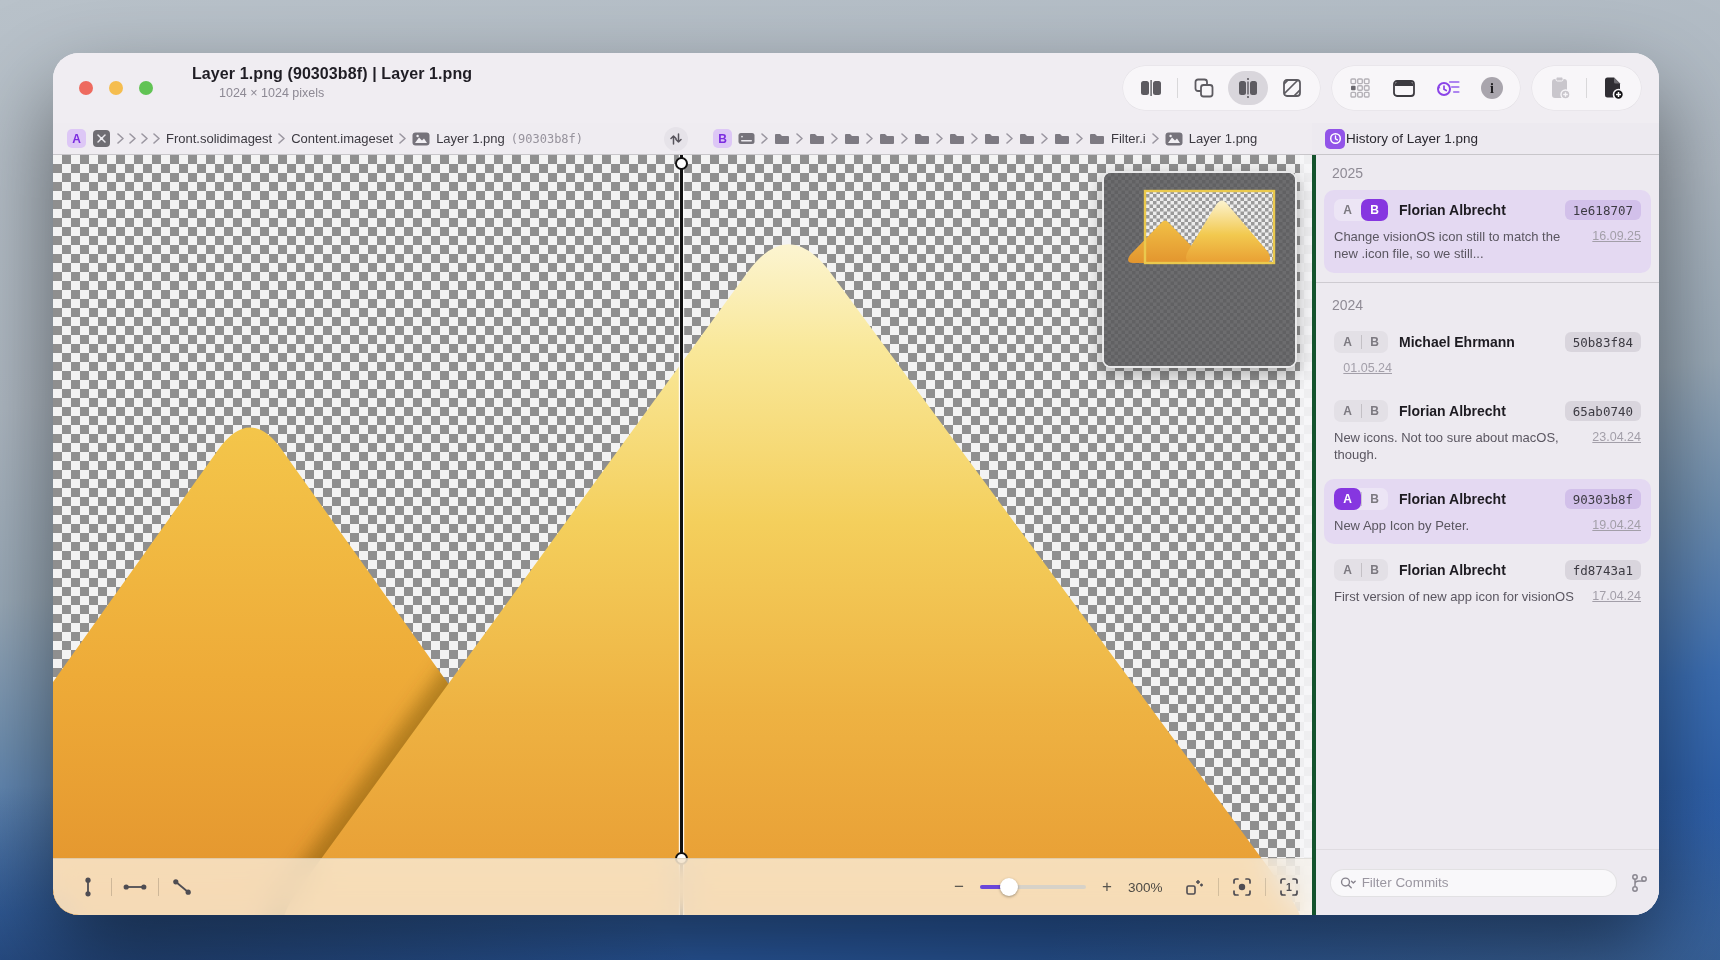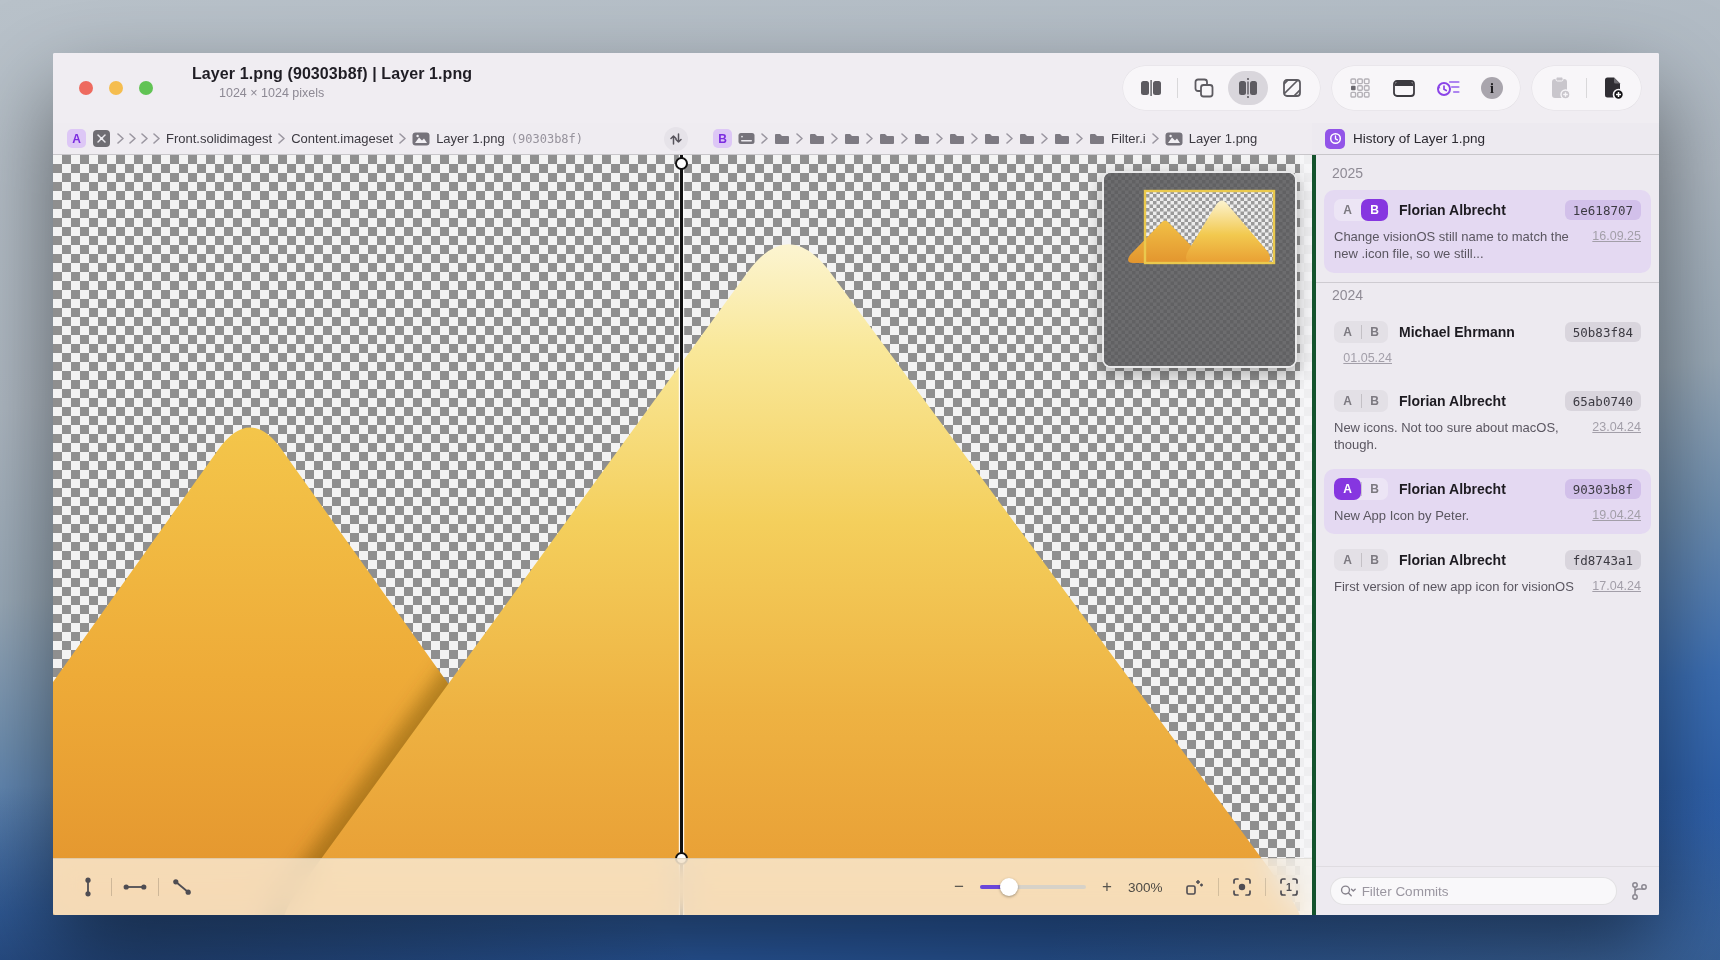--- a/index.html
+++ b/index.html
@@ -6,21 +6,21 @@
   html,body { width:1720px; height:960px; overflow:hidden; }
   body { font-family:"Liberation Sans", sans-serif; }
 
   .desktop { position:relative; width:1720px; height:960px;
     background:linear-gradient(172deg,#b9c2ca 0%,#aeb8c2 34%,#9aaab8 50%,#6f8fb0 62%,#3c6fb4 76%,#2c5ea8 88%,#275088 100%); }
   .desktop::before { content:""; position:absolute; inset:0;
     background:radial-gradient(1100px 420px at 4% 108%, rgba(10,22,48,.55), transparent 60%),
                radial-gradient(900px 300px at 92% 100%, rgba(120,160,210,.25), transparent 60%); }
 
   .window { position:absolute; left:53px; top:53px; width:1606px; height:862px;
-    border-radius:2px; background:#efecf1; box-shadow:0 40px 90px rgba(0,0,0,.5), 0 0 0 1px rgba(255,255,255,.25) inset;
+    border-radius:26px; background:#efecf1; box-shadow:0 40px 90px rgba(0,0,0,.5), 0 0 0 1px rgba(255,255,255,.25) inset;
     overflow:hidden; }
 
   
   .titlebar { position:relative; height:70px; background:#f0edf2; }
   .traffic { position:absolute; left:26px; top:28px; display:flex; gap:16px; }
   .traffic span { width:14px; height:14px; border-radius:50%; }
   .tl-close{ background:#ee6a5f; } .tl-min{ background:#f5bd4f; } .tl-zoom{ background:#61c354; }
   .titleblock { position:absolute; left:139px; top:12px; }
   .title { font-size:16px; font-weight:bold; color:#1f1d24; letter-spacing:.1px; }
   .subtitle { margin-top:3px; font-size:12.5px; color:#8d8994;margin-left:27px; }
@@ -37,21 +37,21 @@
     font-size:13px; color:#3b3940; }
   .crumb { position:absolute; top:0; height:31px; display:flex; align-items:center; gap:6px; white-space:nowrap; }
   .crumb-a { left:14px; }
   .crumb-b { left:660px; }
   .ab-badge { width:19px; height:19px; border-radius:5px; background:#ddc7f6; color:#7b2be0;
     font-size:12px; font-weight:bold; display:flex; align-items:center; justify-content:center; }
   .hash-dim { color:#96929c; font-family:"DejaVu Sans Mono", monospace; font-size:12px; }
   .swap-btn { position:absolute; left:611px; top:4px; width:24px; height:24px; border-radius:50%;
     background:#e6e3e9; display:flex; align-items:center; justify-content:center; }
   .hist-head { position:absolute; left:1259px; top:0; width:347px; height:31px; display:flex;
-    align-items:center; gap:8px; padding-left:13px; font-size:13.5px; color:#2b2930; background:#edeaf0; }
+    align-items:center; gap:1px; padding-left:13px; font-size:13.5px; color:#2b2930; background:#edeaf0; }
   .hist-head-icon { width:20px; height:20px; border-radius:5px; background:#9254e8;
     display:flex; align-items:center; justify-content:center; }
 
   
   .content { position:relative; display:flex; height:760px; }
   .canvas { position:relative; width:1259px; height:760px; overflow:hidden;
     background-image:conic-gradient(#8f8f8f 25%, #f3f3f3 0 50%, #8f8f8f 0 75%, #f3f3f3 0);
     background-size:18px 18px; }
   .canvas svg.mountains { position:absolute; left:0; top:0; }
   .scroll-strip { position:absolute; right:0; top:0; width:12px; height:760px; background:#f6f6f8; opacity:.92; }
@@ -82,41 +82,41 @@
   .slider .fill { position:absolute; left:0; top:7px; width:30px; height:4px; border-radius:2px; background:#6b46d9; }
   .slider .knob { position:absolute; left:20px; top:0; width:18px; height:18px; border-radius:50%; background:#fff;
     box-shadow:0 1px 3px rgba(0,0,0,.35); }
   .zoom-label { font-size:13.5px; color:#4e4b45; width:44px; }
   .zc-sep { width:1px; height:18px; background:rgba(0,0,0,.14); }
 
   
   .sidebar { position:relative; width:347px; height:760px; background:#edeaf0; border-left:4px solid #14532d; }
   .commit-list { position:absolute; top:0; left:0; right:0; bottom:57px; overflow:hidden; }
   .year-head { padding:10px 16px 7px; font-size:14px; color:#8f8b95; }
-  .year-head.rule { border-top:1px solid rgba(0,0,0,.13); margin-top:9px; padding-top:4px; }
+  .year-head.rule { border-top:1px solid rgba(0,0,0,.13); margin-top:9px; padding-top:14px; }
   .commit { margin:2px 8px 6px; padding:9px 10px 10px; border-radius:10px; }
   .commit.hl { background:#e4d9f2; }
   .c-line1 { display:flex; align-items:center; }
   .ab-seg { display:flex; height:22px; border-radius:7px; background:#e3e0e6; overflow:visible; }
   .hl .ab-seg { background:#ece5f5; }
   .seg { width:27px; display:flex; align-items:center; justify-content:center;
     font-size:12px; color:#7c7980; font-weight:bold; position:relative; }
   .seg + .seg::before { content:""; position:absolute; left:0; top:4px; bottom:4px; width:1px; background:rgba(0,0,0,.14); }
   .seg.on { background:#8636e0; color:#fff; border-radius:7px; }
   .seg.on::before { display:none; }
   .c-name { margin-left:11px; font-size:14px; font-weight:bold; color:#1d1b21; }
   .c-hash { margin-left:auto; font-family:"DejaVu Sans Mono", monospace; font-size:12.5px; color:#3c3a42;
     background:rgba(110,105,122,.16); padding:3px 8px 2px; border-radius:6px; }
   .hl .c-hash { background:rgba(130,80,200,.18); }
   .c-line2 { display:flex; margin-top:7px; }
   .c-msg { flex:1; font-size:13px; line-height:1.33; color:#5a5660; display:-webkit-box;
     -webkit-line-clamp:2; -webkit-box-orient:vertical; overflow:hidden; padding-right:6px; }
   .c-date { width:58px; text-align:right; font-size:12.5px; color:#a39fa9; padding-top:1px;text-decoration:underline; }
 
-  .filterbar { position:absolute; left:0; bottom:0; width:347px; height:49px; border-top:1px solid rgba(0,0,0,.06);
+  .filterbar { position:absolute; left:0; bottom:0; width:347px; height:66px; border-top:1px solid rgba(0,0,0,.06);
     display:flex; align-items:center; padding:0 12px 0 14px; background:#edeaf0; }
   .filter-field { flex:1; height:28px; border-radius:14px; background:rgba(255,255,255,.66);
     box-shadow:0 0 0 1px rgba(0,0,0,.09) inset; display:flex; align-items:center; padding:0 10px; gap:6px; }
   .filter-field input { border:none; outline:none; background:transparent; font-size:13.5px; color:#3b3940;
     width:100%; font-family:"Liberation Sans", sans-serif; }
   .filter-field input::placeholder { color:#9a96a0; }
   .branch-btn { margin-left:10px; display:flex; align-items:center; justify-content:center; width:24px; height:24px; }
 
   .ico { display:block; }
 </style>
@@ -536,21 +536,21 @@
           <div class="commit hl">
             <div class="c-line1">
               <span class="ab-seg">
                 <span class="seg">A</span>
                 <span class="seg on">B</span>
               </span>
               <span class="c-name">Florian Albrecht</span>
               <span class="c-hash">1e618707</span>
             </div>
             <div class="c-line2">
-              <span class="c-msg">Change visionOS still name to match the new .icon file, so we still...</span>
+              <span class="c-msg">Change visionOS icon still to match the new .icon file, so we still...</span>
               <span class="c-date">16.09.25</span>
             </div>
           </div>
 
           <div class="year-head rule">2024</div>
 
           <div class="commit">
             <div class="c-line1">
               <span class="ab-seg">
                 <span class="seg">A</span>

